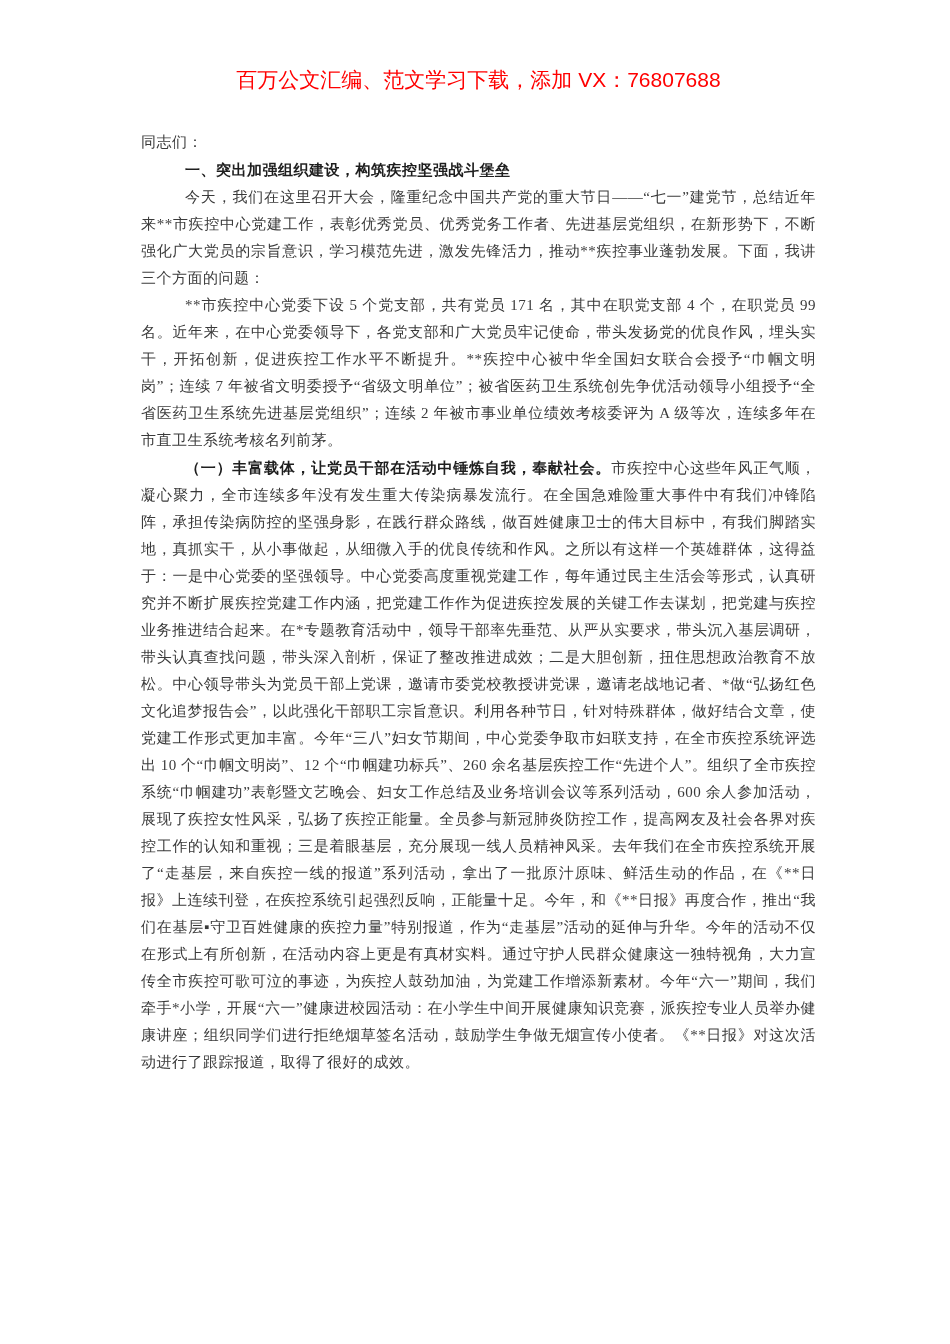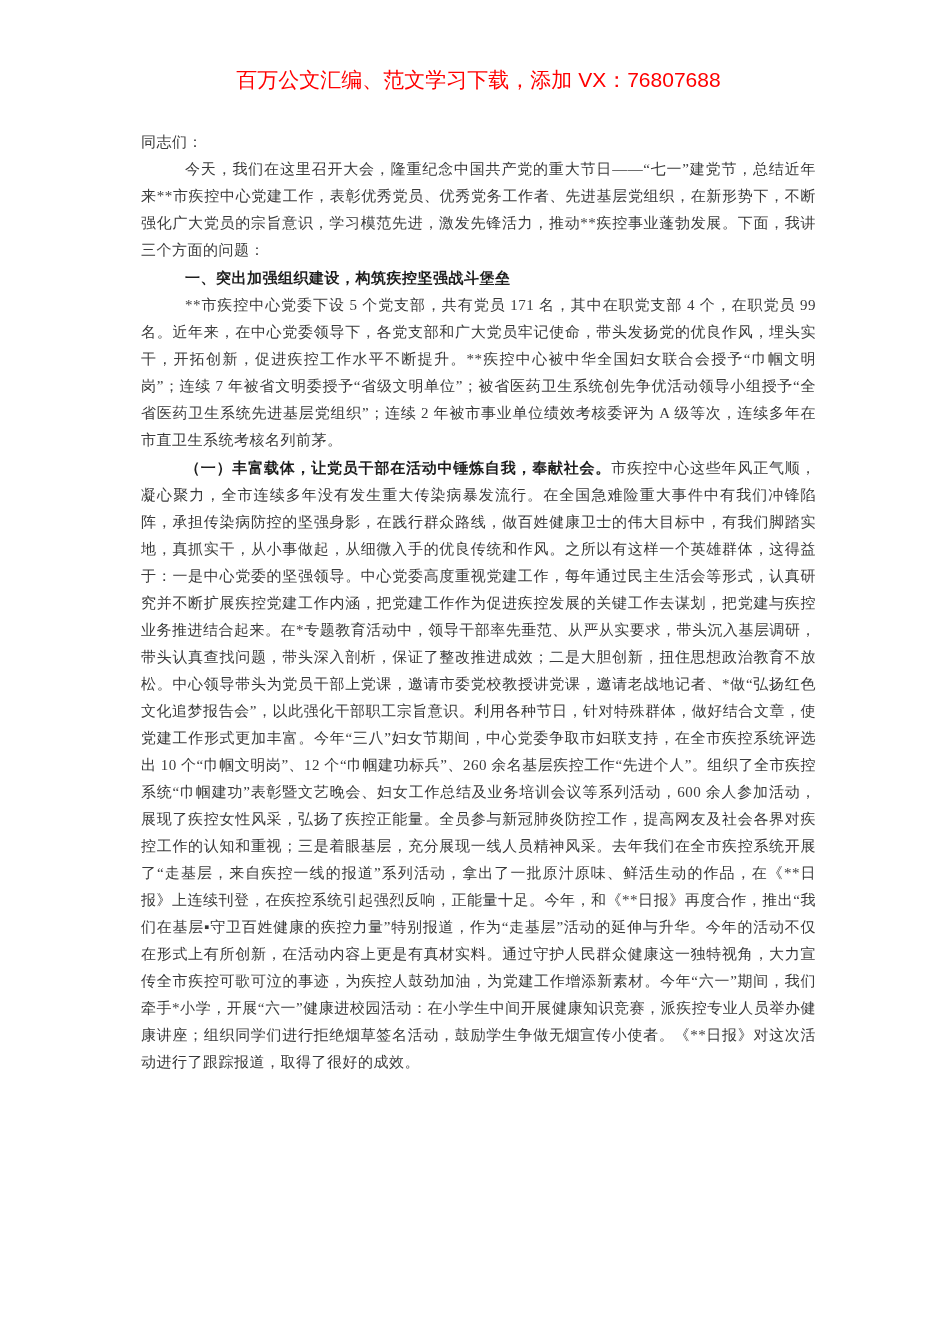--- a/index.html
+++ b/index.html
@@ -44,18 +44,18 @@
     letter-spacing: 0.5px;
   }
 </style>
 </head>
 <body>
 
 <div class="page">
   <div class="notice" style="color: rgb(255, 0, 0);">百万公文汇编、范文学习下载，添加 VX：76807688</div>
   <div class="doc-body" id="doc-body">
       <p class="para"><span class="seg">同志们：</span></p>
+      <p class="para indent"><span class="seg bold">一、突出加强组织建设，构筑疾控坚强战斗堡垒</span></p>
       <p class="para indent"><span class="seg">今天，我们在这里召开大会，隆重纪念中国共产党的重大节日——“七一”建党节，总结近年来**市疾控中心党建工作，表彰优秀党员、优秀党务工作者、先进基层党组织，在新形势下，不断强化广大党员的宗旨意识，学习模范先进，激发先锋活力，推动**疾控事业蓬勃发展。下面，我讲三个方面的问题：</span></p>
-      <p class="para indent"><span class="seg bold">一、突出加强组织建设，构筑疾控坚强战斗堡垒</span></p>
       <p class="para indent"><span class="seg">**市疾控中心党委下设 5 个党支部，共有党员 171 名，其中在职党支部 4 个，在职党员 99 名。近年来，在中心党委领导下，各党支部和广大党员牢记使命，带头发扬党的优良作风，埋头实干，开拓创新，促进疾控工作水平不断提升。**疾控中心被中华全国妇女联合会授予“巾帼文明岗”；连续 7 年被省文明委授予“省级文明单位”；被省医药卫生系统创先争优活动领导小组授予“全省医药卫生系统先进基层党组织”；连续 2 年被市事业单位绩效考核委评为 A 级等次，连续多年在市直卫生系统考核名列前茅。</span></p>
       <p class="para indent"><span class="seg bold">（一）丰富载体，让党员干部在活动中锤炼自我，奉献社会。</span><span class="seg">市疾控中心这些年风正气顺，凝心聚力，全市连续多年没有发生重大传染病暴发流行。在全国急难险重大事件中有我们冲锋陷阵，承担传染病防控的坚强身影，在践行群众路线，做百姓健康卫士的伟大目标中，有我们脚踏实地，真抓实干，从小事做起，从细微入手的优良传统和作风。之所以有这样一个英雄群体，这得益于：一是中心党委的坚强领导。中心党委高度重视党建工作，每年通过民主生活会等形式，认真研究并不断扩展疾控党建工作内涵，把党建工作作为促进疾控发展的关键工作去谋划，把党建与疾控业务推进结合起来。在*专题教育活动中，领导干部率先垂范、从严从实要求，带头沉入基层调研，带头认真查找问题，带头深入剖析，保证了整改推进成效；二是大胆创新，扭住思想政治教育不放松。中心领导带头为党员干部上党课，邀请市委党校教授讲党课，邀请老战地记者、*做“弘扬红色文化追梦报告会”，以此强化干部职工宗旨意识。利用各种节日，针对特殊群体，做好结合文章，使党建工作形式更加丰富。今年“三八”妇女节期间，中心党委争取市妇联支持，在全市疾控系统评选出 10 个“巾帼文明岗”、12 个“巾帼建功标兵”、260 余名基层疾控工作“先进个人”。组织了全市疾控系统“巾帼建功”表彰暨文艺晚会、妇女工作总结及业务培训会议等系列活动，600 余人参加活动，展现了疾控女性风采，弘扬了疾控正能量。全员参与新冠肺炎防控工作，提高网友及社会各界对疾控工作的认知和重视；三是着眼基层，充分展现一线人员精神风采。去年我们在全市疾控系统开展了“走基层，来自疾控一线的报道”系列活动，拿出了一批原汁原味、鲜活生动的作品，在《**日报》上连续刊登，在疾控系统引起强烈反响，正能量十足。今年，和《**日报》再度合作，推出“我们在基层▪守卫百姓健康的疾控力量”特别报道，作为“走基层”活动的延伸与升华。今年的活动不仅在形式上有所创新，在活动内容上更是有真材实料。通过守护人民群众健康这一独特视角，大力宣传全市疾控可歌可泣的事迹，为疾控人鼓劲加油，为党建工作增添新素材。今年“六一”期间，我们牵手*小学，开展“六一”健康进校园活动：在小学生中间开展健康知识竞赛，派疾控专业人员举办健康讲座；组织同学们进行拒绝烟草签名活动，鼓励学生争做无烟宣传小使者。《**日报》对这次活动进行了跟踪报道，取得了很好的成效。</span></p>
     </div>
 </div>
 
 </body></html>

